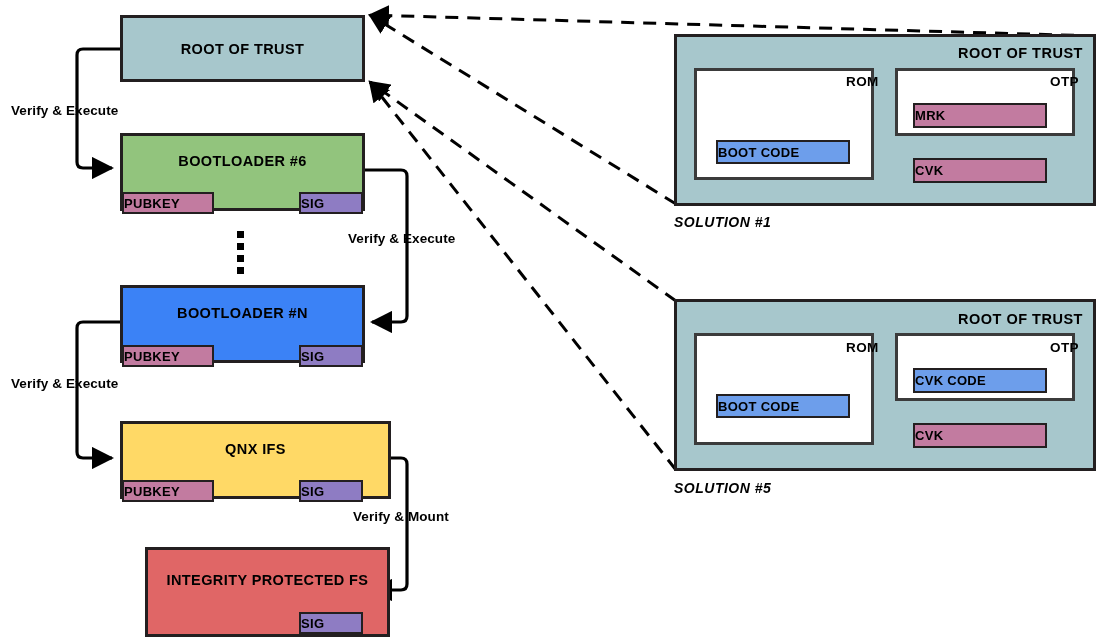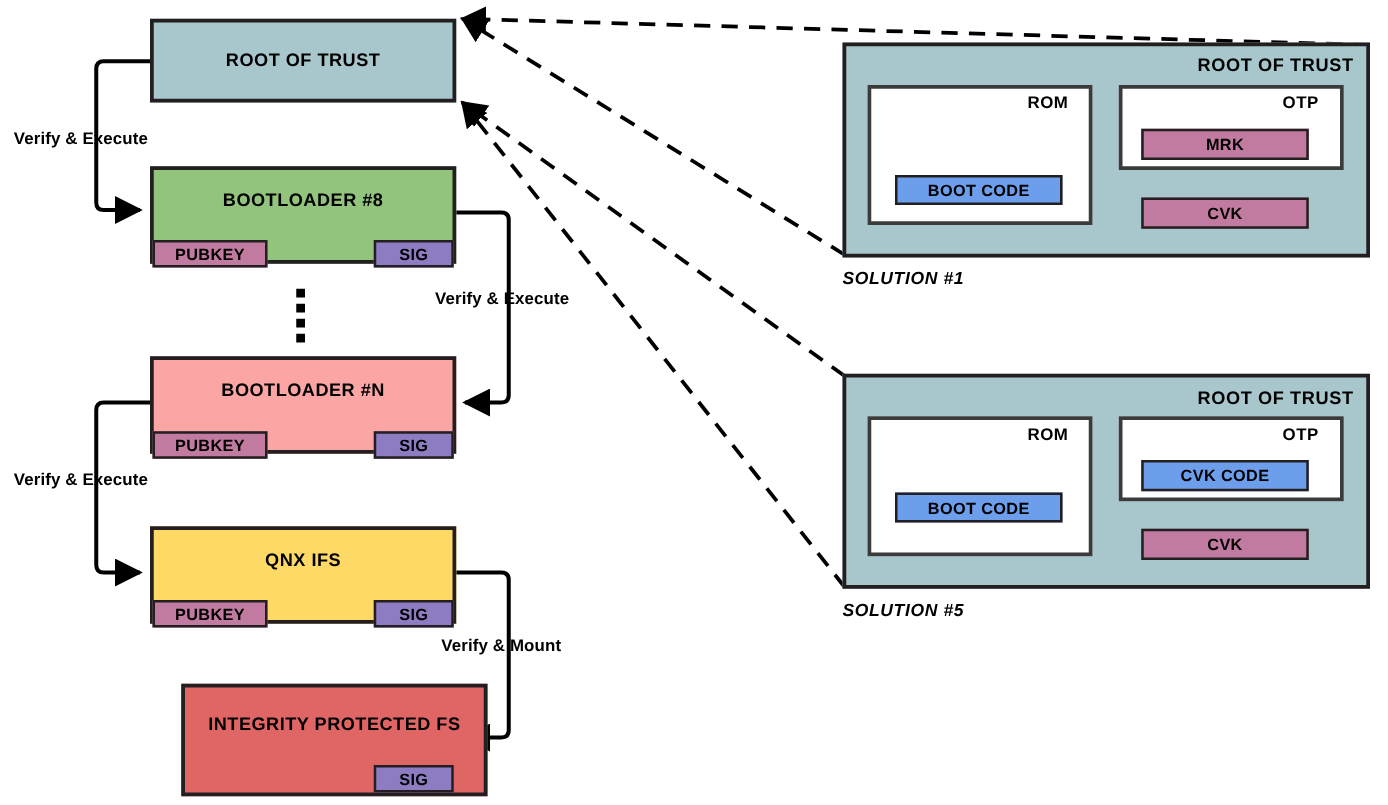--- a/index.html
+++ b/index.html
@@ -34,21 +34,21 @@
     text-align: center;
   }
   .stage-box {
     font-size: 14.5px;
   }
   .chip {
     position: absolute;
     border: 2.5px solid #231f20;
     display: flex;
     align-items: center;
-    justify-content: center;
+    justify-content: flex-start;
     font-weight: bold;
     font-size: 13px;
     color: #000;
     letter-spacing: 0.3px;
   }
   .edge-label {
     position: absolute;
     font-size: 13.5px;
     font-weight: bold;
     color: #000;
@@ -71,20 +71,21 @@
     position: absolute;
     background: #ffffff;
     border: 3px solid #3b3b3b;
   }
   .memblock-label {
     position: absolute;
     font-size: 13.5px;
     font-weight: bold;
     color: #000;
     letter-spacing: 0.4px;
+    margin-left: 24px;
   }
   .caption {
     position: absolute;
     font-size: 14px;
     font-weight: bold;
     color: #000;
     white-space: nowrap;
     letter-spacing: 0.5px;
     font-style: italic;
   }
@@ -119,47 +120,47 @@
 
     <path d="M 676 301 L 370 82" fill="none" stroke="#000" stroke-width="3" stroke-dasharray="13 9" marker-end="url(#arrowhead)"></path>
     <path d="M 676 470 L 370 82" fill="none" stroke="#000" stroke-width="3" stroke-dasharray="13 9" marker-end="url(#arrowhead)"></path>
   </svg>
 
   <div class="box stage-box" style="left:120px; top:15px; width:245px; height:67px; background:#a7c7cc;">
     <span>ROOT OF TRUST</span>
   </div>
 
   <div class="box stage-box" style="left:120px; top:133px; width:245px; height:78px; background:#92c47d;">
-    <span style="position:relative; top:-11px;">BOOTLOADER #8</span>
+    <span style="position:relative; top:-11px;">BOOTLOADER #6</span>
   </div>
   <div class="chip" style="left:122px; top:192px; width:92px; height:22px; background:#c27ba0;">
     <span>PUBKEY</span>
   </div>
   <div class="chip" style="left:299px; top:192px; width:64px; height:22px; background:#8e7cc3;">
     <span>SIG</span>
   </div>
 
   <div style="position:absolute; left:237px; top:231px; width:8px; height:42px;">
     <span class="ellipsis-dot" style="top:0px;left:0;"></span>
     <span class="ellipsis-dot" style="top:12px;left:0;"></span>
     <span class="ellipsis-dot" style="top:24px;left:0;"></span>
     <span class="ellipsis-dot" style="top:36px;left:0;"></span>
   </div>
 
-  <div class="box stage-box" style="left:120px; top:285px; width:245px; height:78px; background:#fca5a5;">
+  <div class="box stage-box" style="left:120px; top:285px; width:245px; height:78px; background:#3b82f6;">
     <span style="position:relative; top:-11px;">BOOTLOADER #N</span>
   </div>
   <div class="chip" style="left:122px; top:345px; width:92px; height:22px; background:#c27ba0;">
     <span>PUBKEY</span>
   </div>
   <div class="chip" style="left:299px; top:345px; width:64px; height:22px; background:#8e7cc3;">
     <span>SIG</span>
   </div>
 
-  <div class="box stage-box" style="left:120px; top:421px; width:245px; height:78px; background:#ffd966;">
+  <div class="box stage-box" style="left:120px; top:421px; width:271px; height:78px; background:#ffd966;">
     <span style="position:relative; top:-11px;">QNX IFS</span>
   </div>
   <div class="chip" style="left:122px; top:480px; width:92px; height:22px; background:#c27ba0;">
     <span>PUBKEY</span>
   </div>
   <div class="chip" style="left:299px; top:480px; width:64px; height:22px; background:#8e7cc3;">
     <span>SIG</span>
   </div>
 
   <div class="box stage-box" style="left:120px; top:547px; width:245px; height:90px; background:#e06666;margin-left:25px;">

